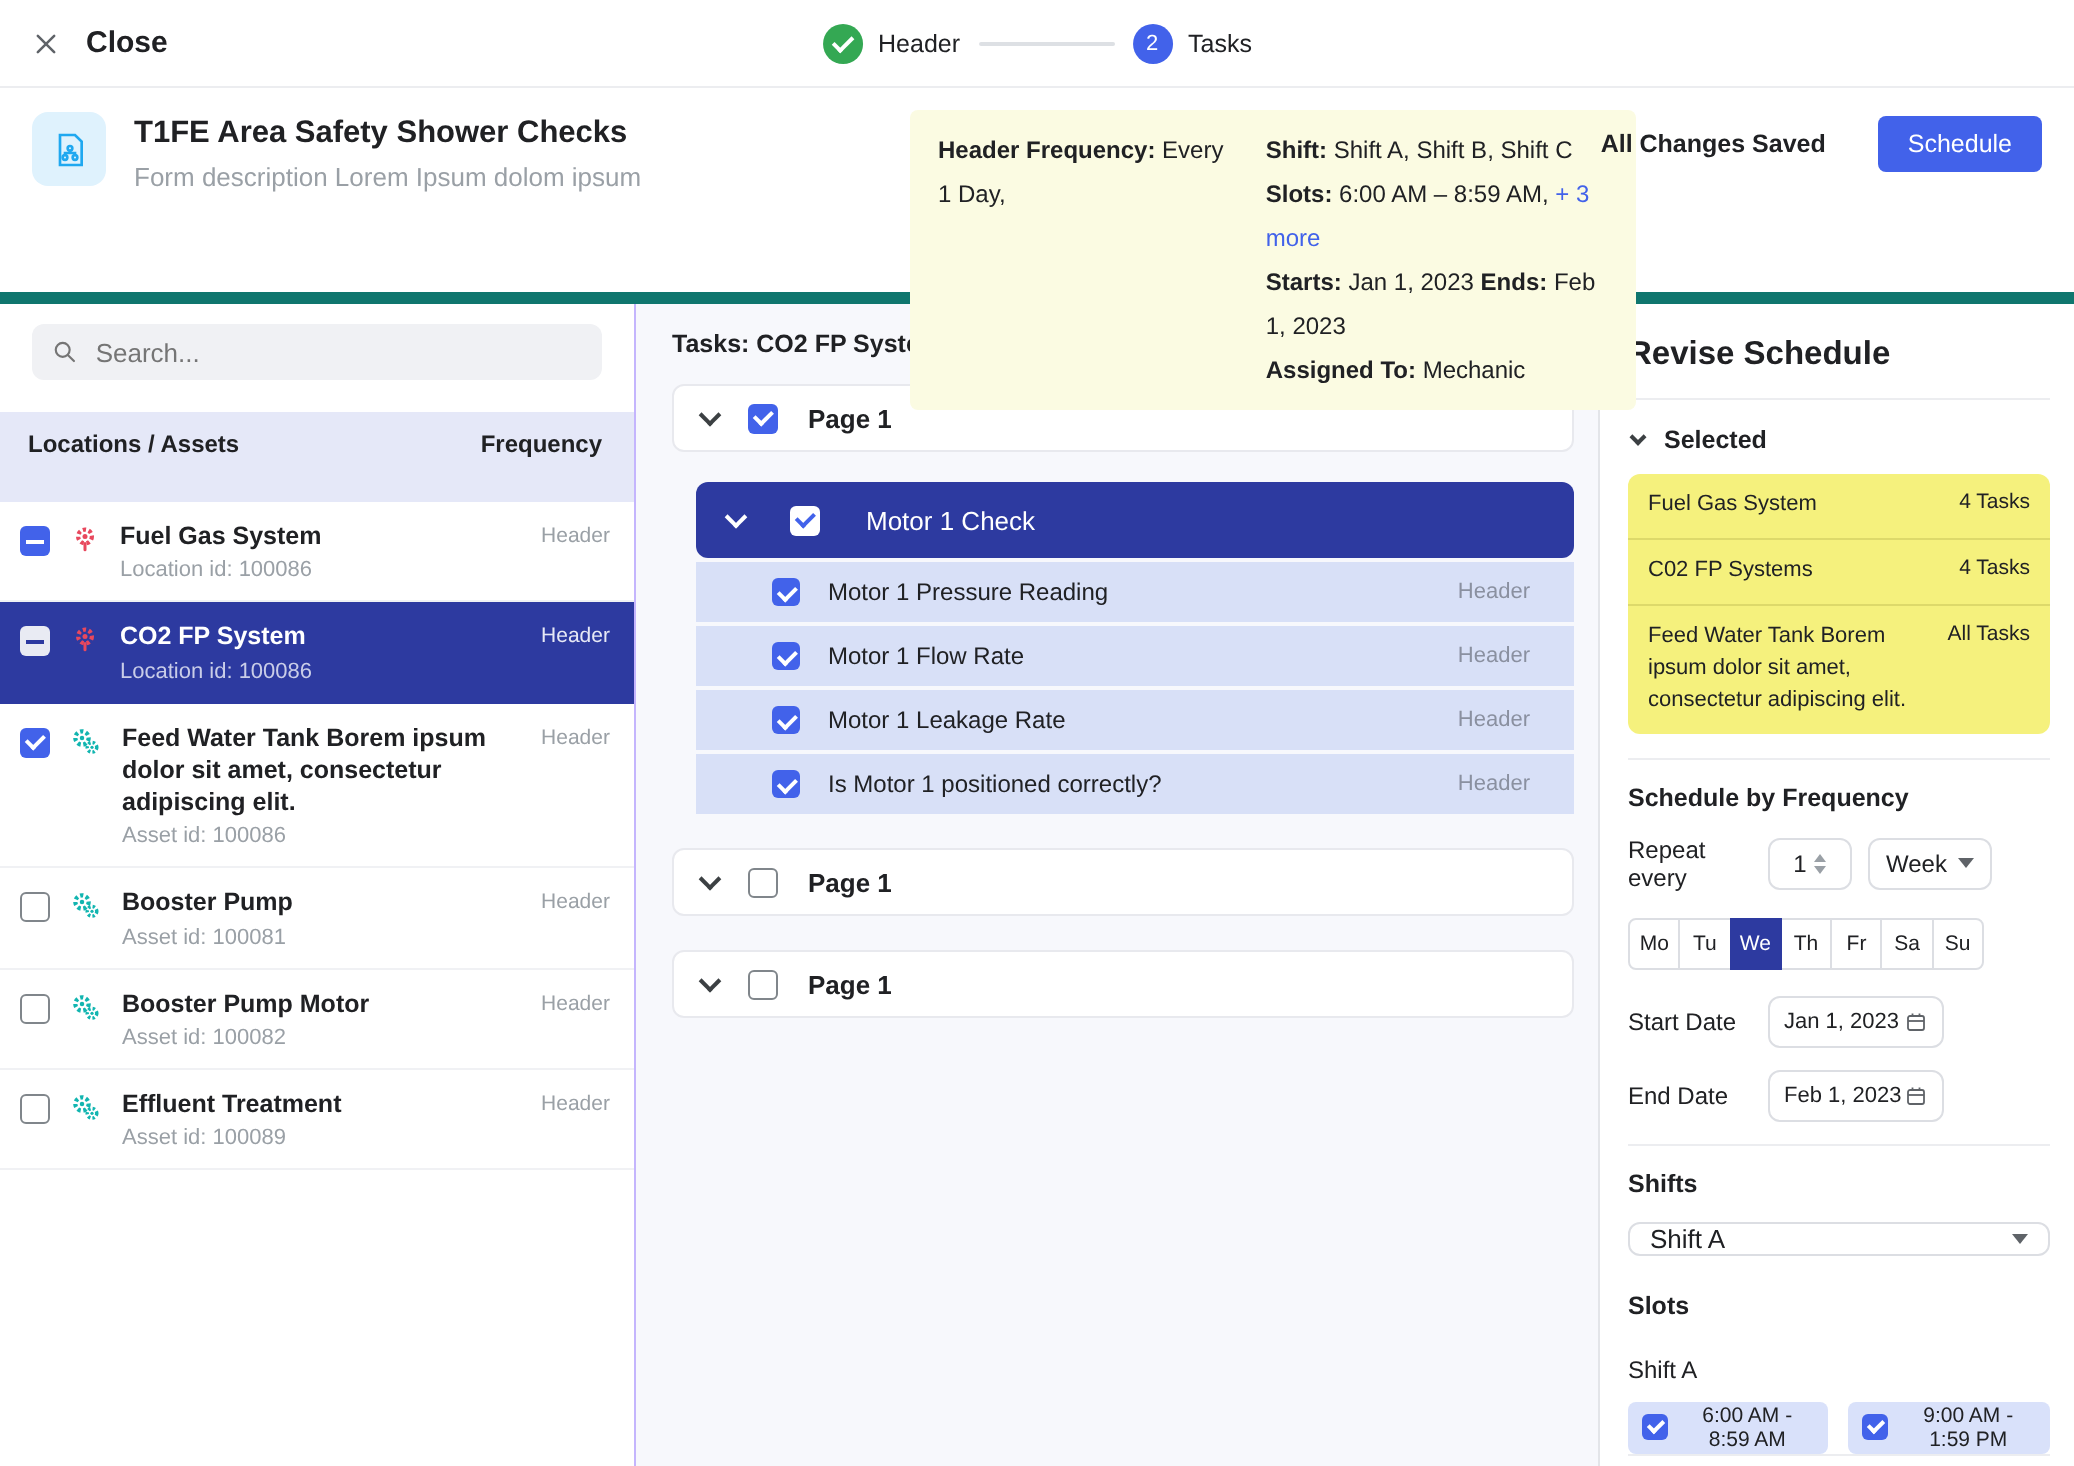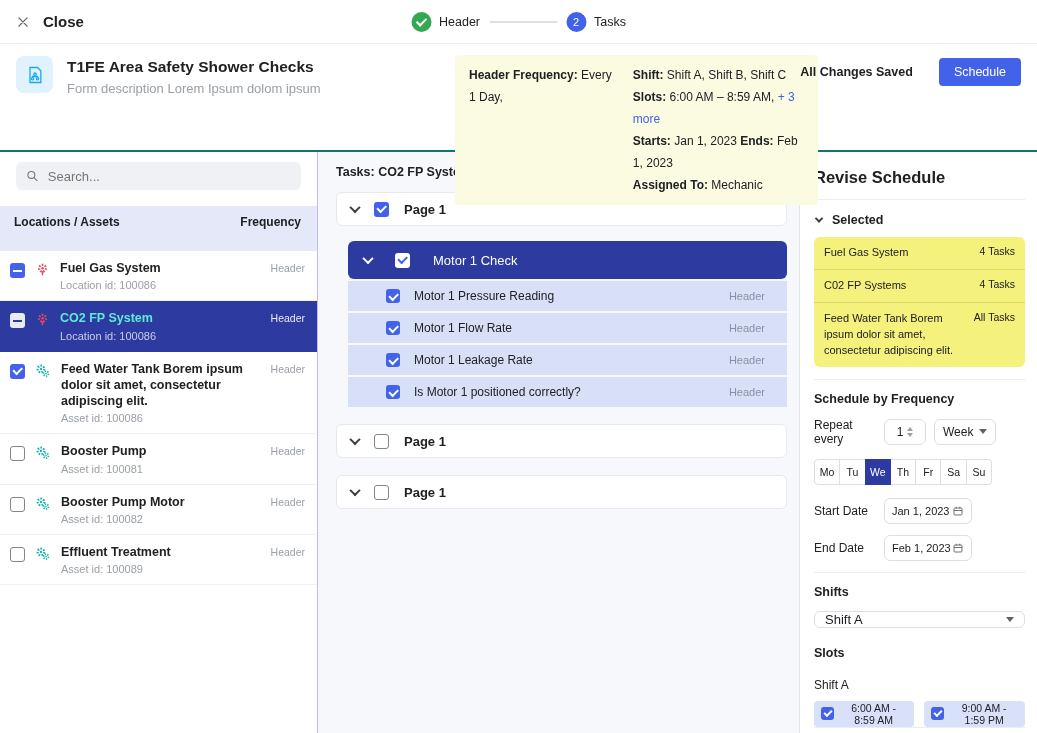--- a/index.html
+++ b/index.html
@@ -17,21 +17,21 @@
   .step-circle { width:20px; height:20px; border-radius:50%; display:flex; align-items:center;
     justify-content:center; font-size:11px; color:#fff; position:relative; }
   .step-circle.complete { background:#34A853; }
   .step-circle.complete::after { content:""; width:8px; height:4px; border-left:2px solid #fff;
     border-bottom:2px solid #fff; transform:rotate(-45deg); margin-top:-2px; }
   .step-circle.active { background:#4262EA; }
   .step-label { font-size:12.5px; font-weight:500; }
   .step-line { width:68px; height:2px; background:#DDE0E4; border-radius:1px; }
 
   
-  .form-header { position:relative; height:108px; background:#fff; border-bottom:2px solid #0f766e; }
+  .form-header { position:relative; height:108px; background:#fff; border-bottom:6px solid #0f766e; }
   .form-id { position:absolute; left:16px; top:12px; display:flex; gap:14px; }
   .form-icon-box { width:37px; height:37px; border-radius:8px; background:#DFF2FD;
     display:flex; align-items:center; justify-content:center; }
   .form-title { font-size:15.5px; font-weight:700; margin-top:2px; }
   .form-subtitle { font-size:13px; color:#9AA0A6; margin-top:5px; }
   .summary-box { position:absolute; left:455px; top:11px; width:363px; background:#FBFBE2;
     border-radius:4px; padding:9px 14px; display:flex; gap:16px; font-size:12px; line-height:22px; }
   .summary-box b { font-weight:700; }
   .link-more { color:#4262EA; cursor:pointer; }
   .saved-group { position:absolute; right:16px; top:14px; display:flex; align-items:center; gap:26px; }
@@ -52,21 +52,21 @@
   .list-header { margin-top:12px; background:#E5E8F8; display:flex; justify-content:space-between;
     padding:9px 16px 22px 14px; font-size:12px; font-weight:700; }
   .asset-row { display:flex; align-items:flex-start; gap:10px; padding:9px 12px 9px 10px;
     border-bottom:1px solid #F0F1F4; cursor:pointer; }
   .asset-row .cb { margin-top:3px; }
   .asset-icon { margin-top:2px; flex:none; }
   .asset-name { font-size:12.5px; font-weight:700; line-height:1.3; }
   .asset-id { font-size:11px; color:#9AA0A6; margin-top:3px; }
   .asset-freq { margin-left:auto; font-size:10.5px; color:#9AA0A6; margin-top:2px; flex:none; }
   .asset-row.selected { background:#2D3AA0; border-bottom-color:#2D3AA0; }
-  .asset-row.selected .asset-name { color:#5eead4; }
+  .asset-row.selected .asset-name { color:#ffffff; }
   .asset-row.selected .asset-id { color:#C9CDE8; }
   .asset-row.selected .asset-freq { color:#E6E8F5; }
   .asset-text { max-width:210px; }
 
   
   .cb { width:15px; height:15px; border-radius:3px; background:#4262EA; position:relative; flex:none; cursor:pointer; }
   .cb.checked::after { content:""; position:absolute; left:3px; top:3.5px; width:7px; height:3.5px;
     border-left:2px solid #fff; border-bottom:2px solid #fff; transform:rotate(-45deg); }
   .cb.ind::after { content:""; position:absolute; left:3px; top:6.5px; width:9px; height:2px; background:#fff; }
   .cb.ind-light { background:#E9EBF3; }

